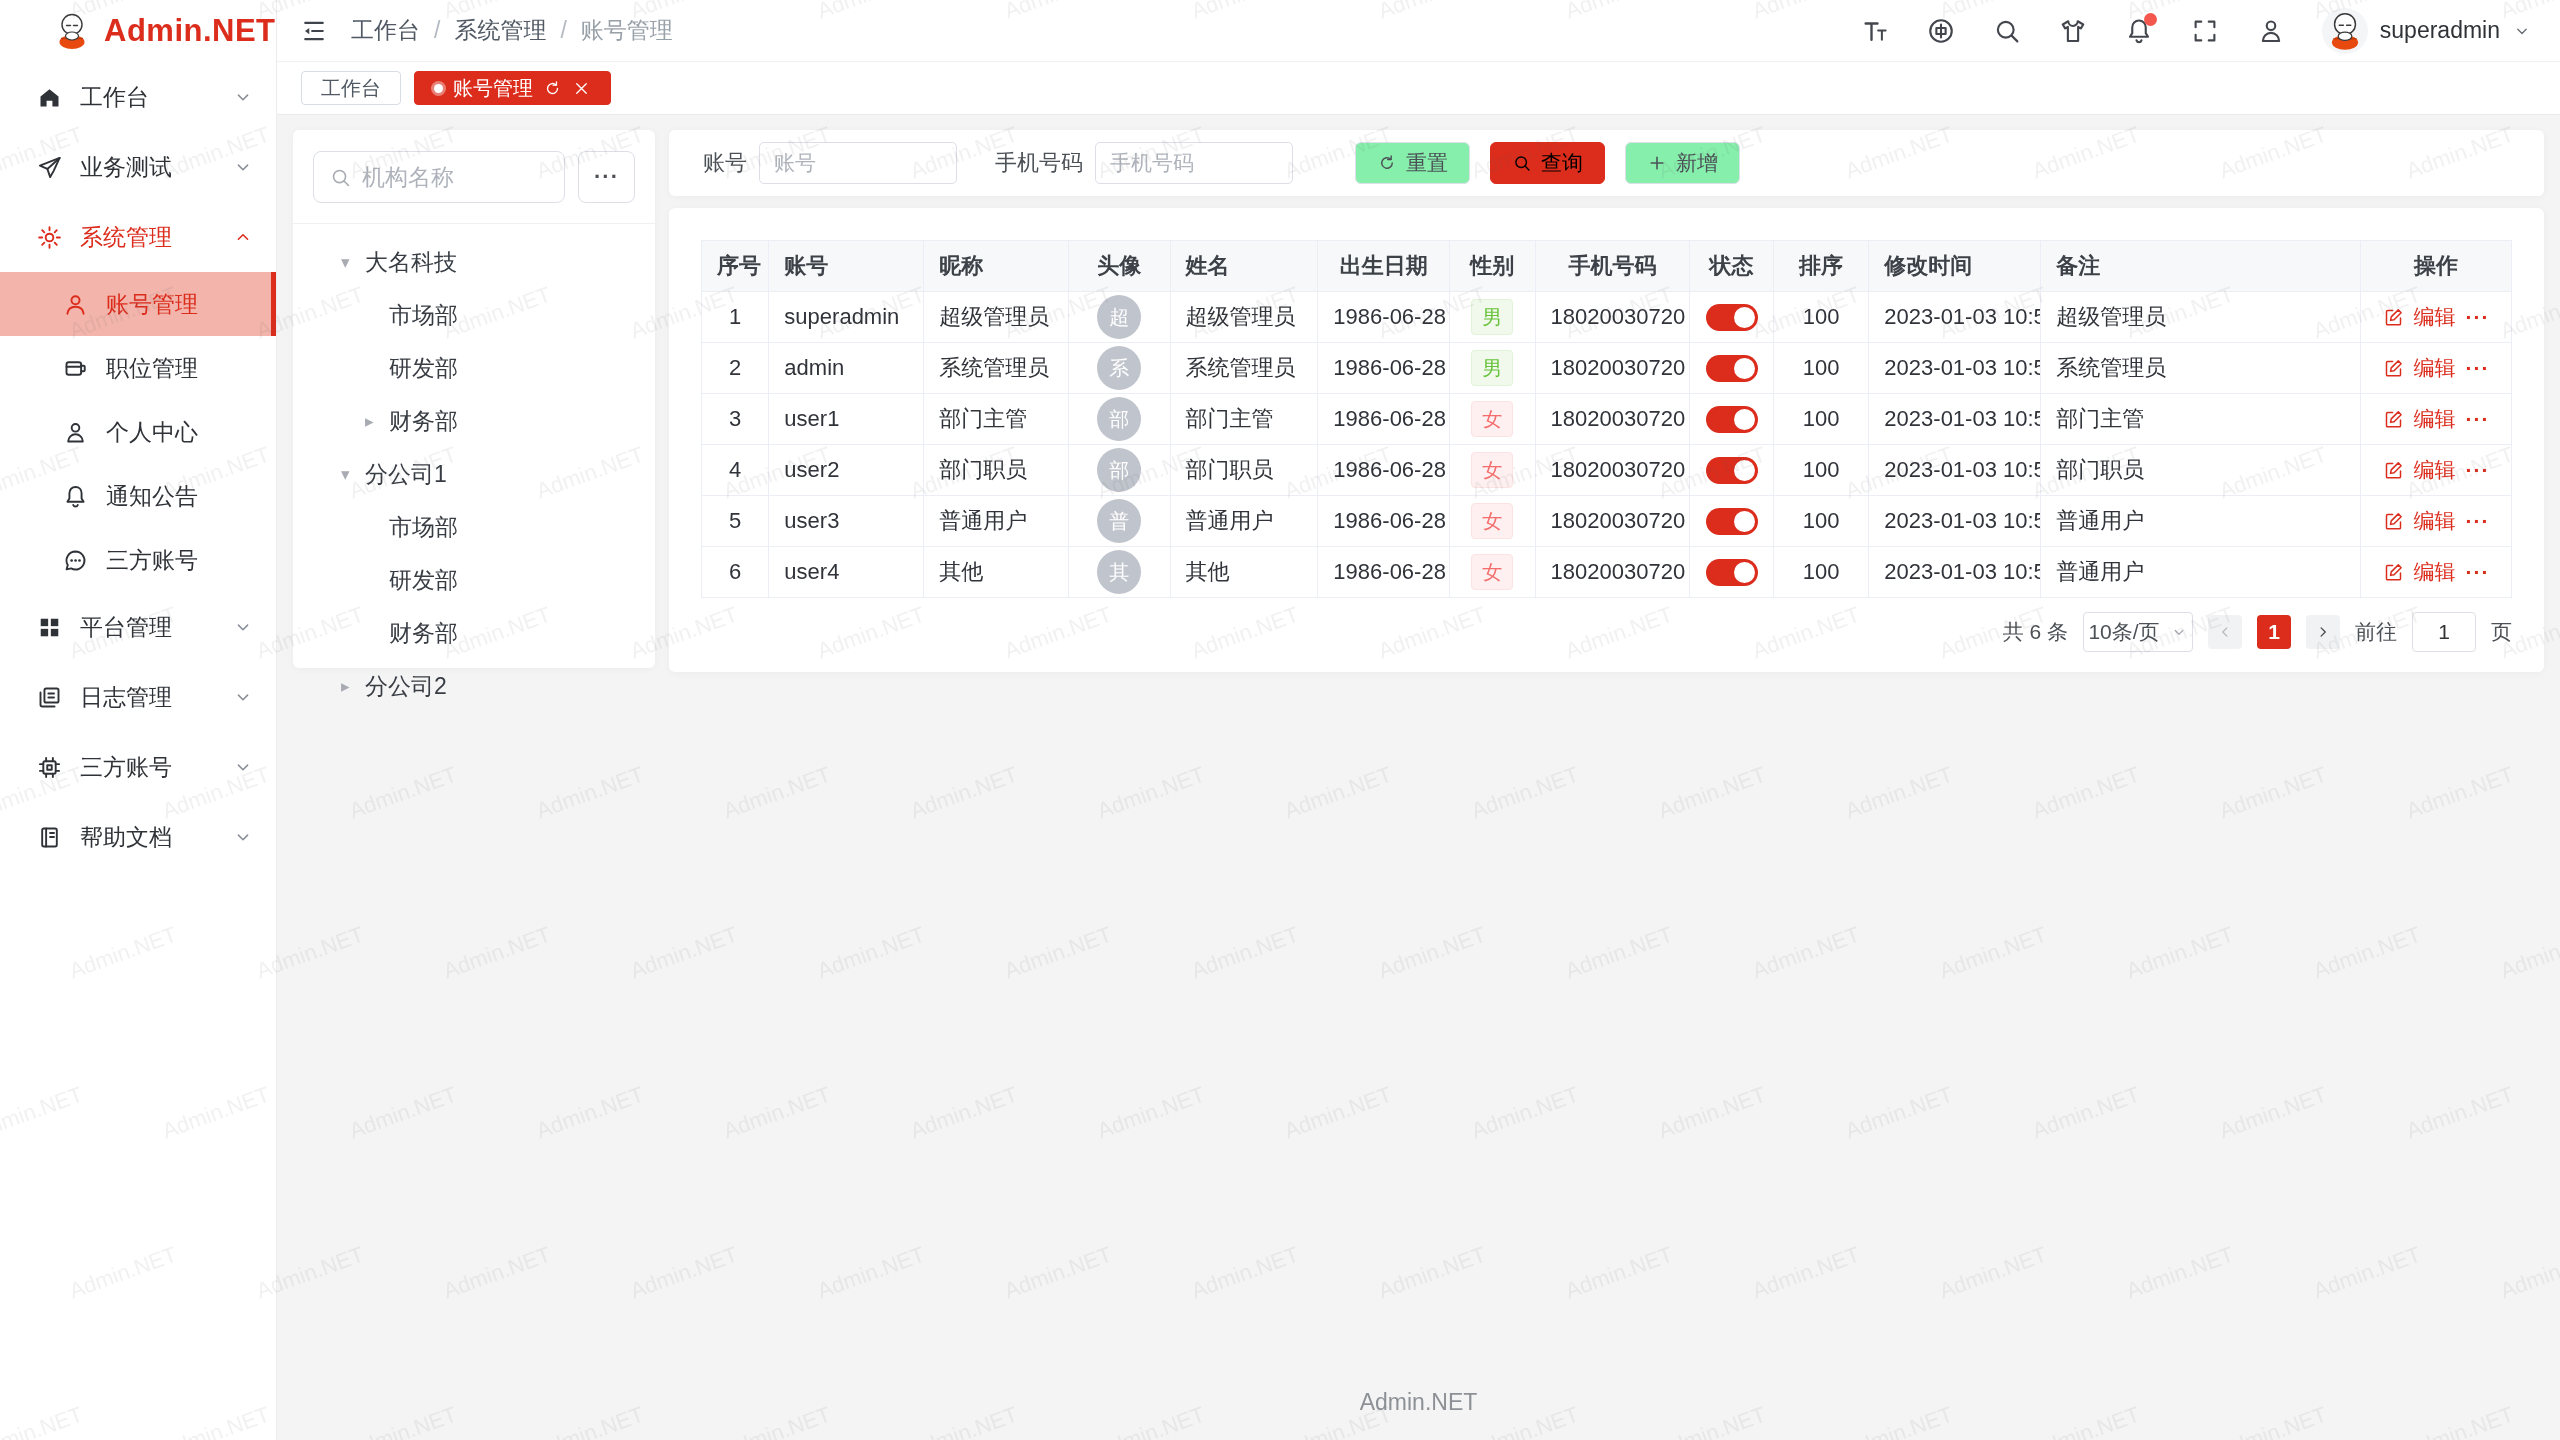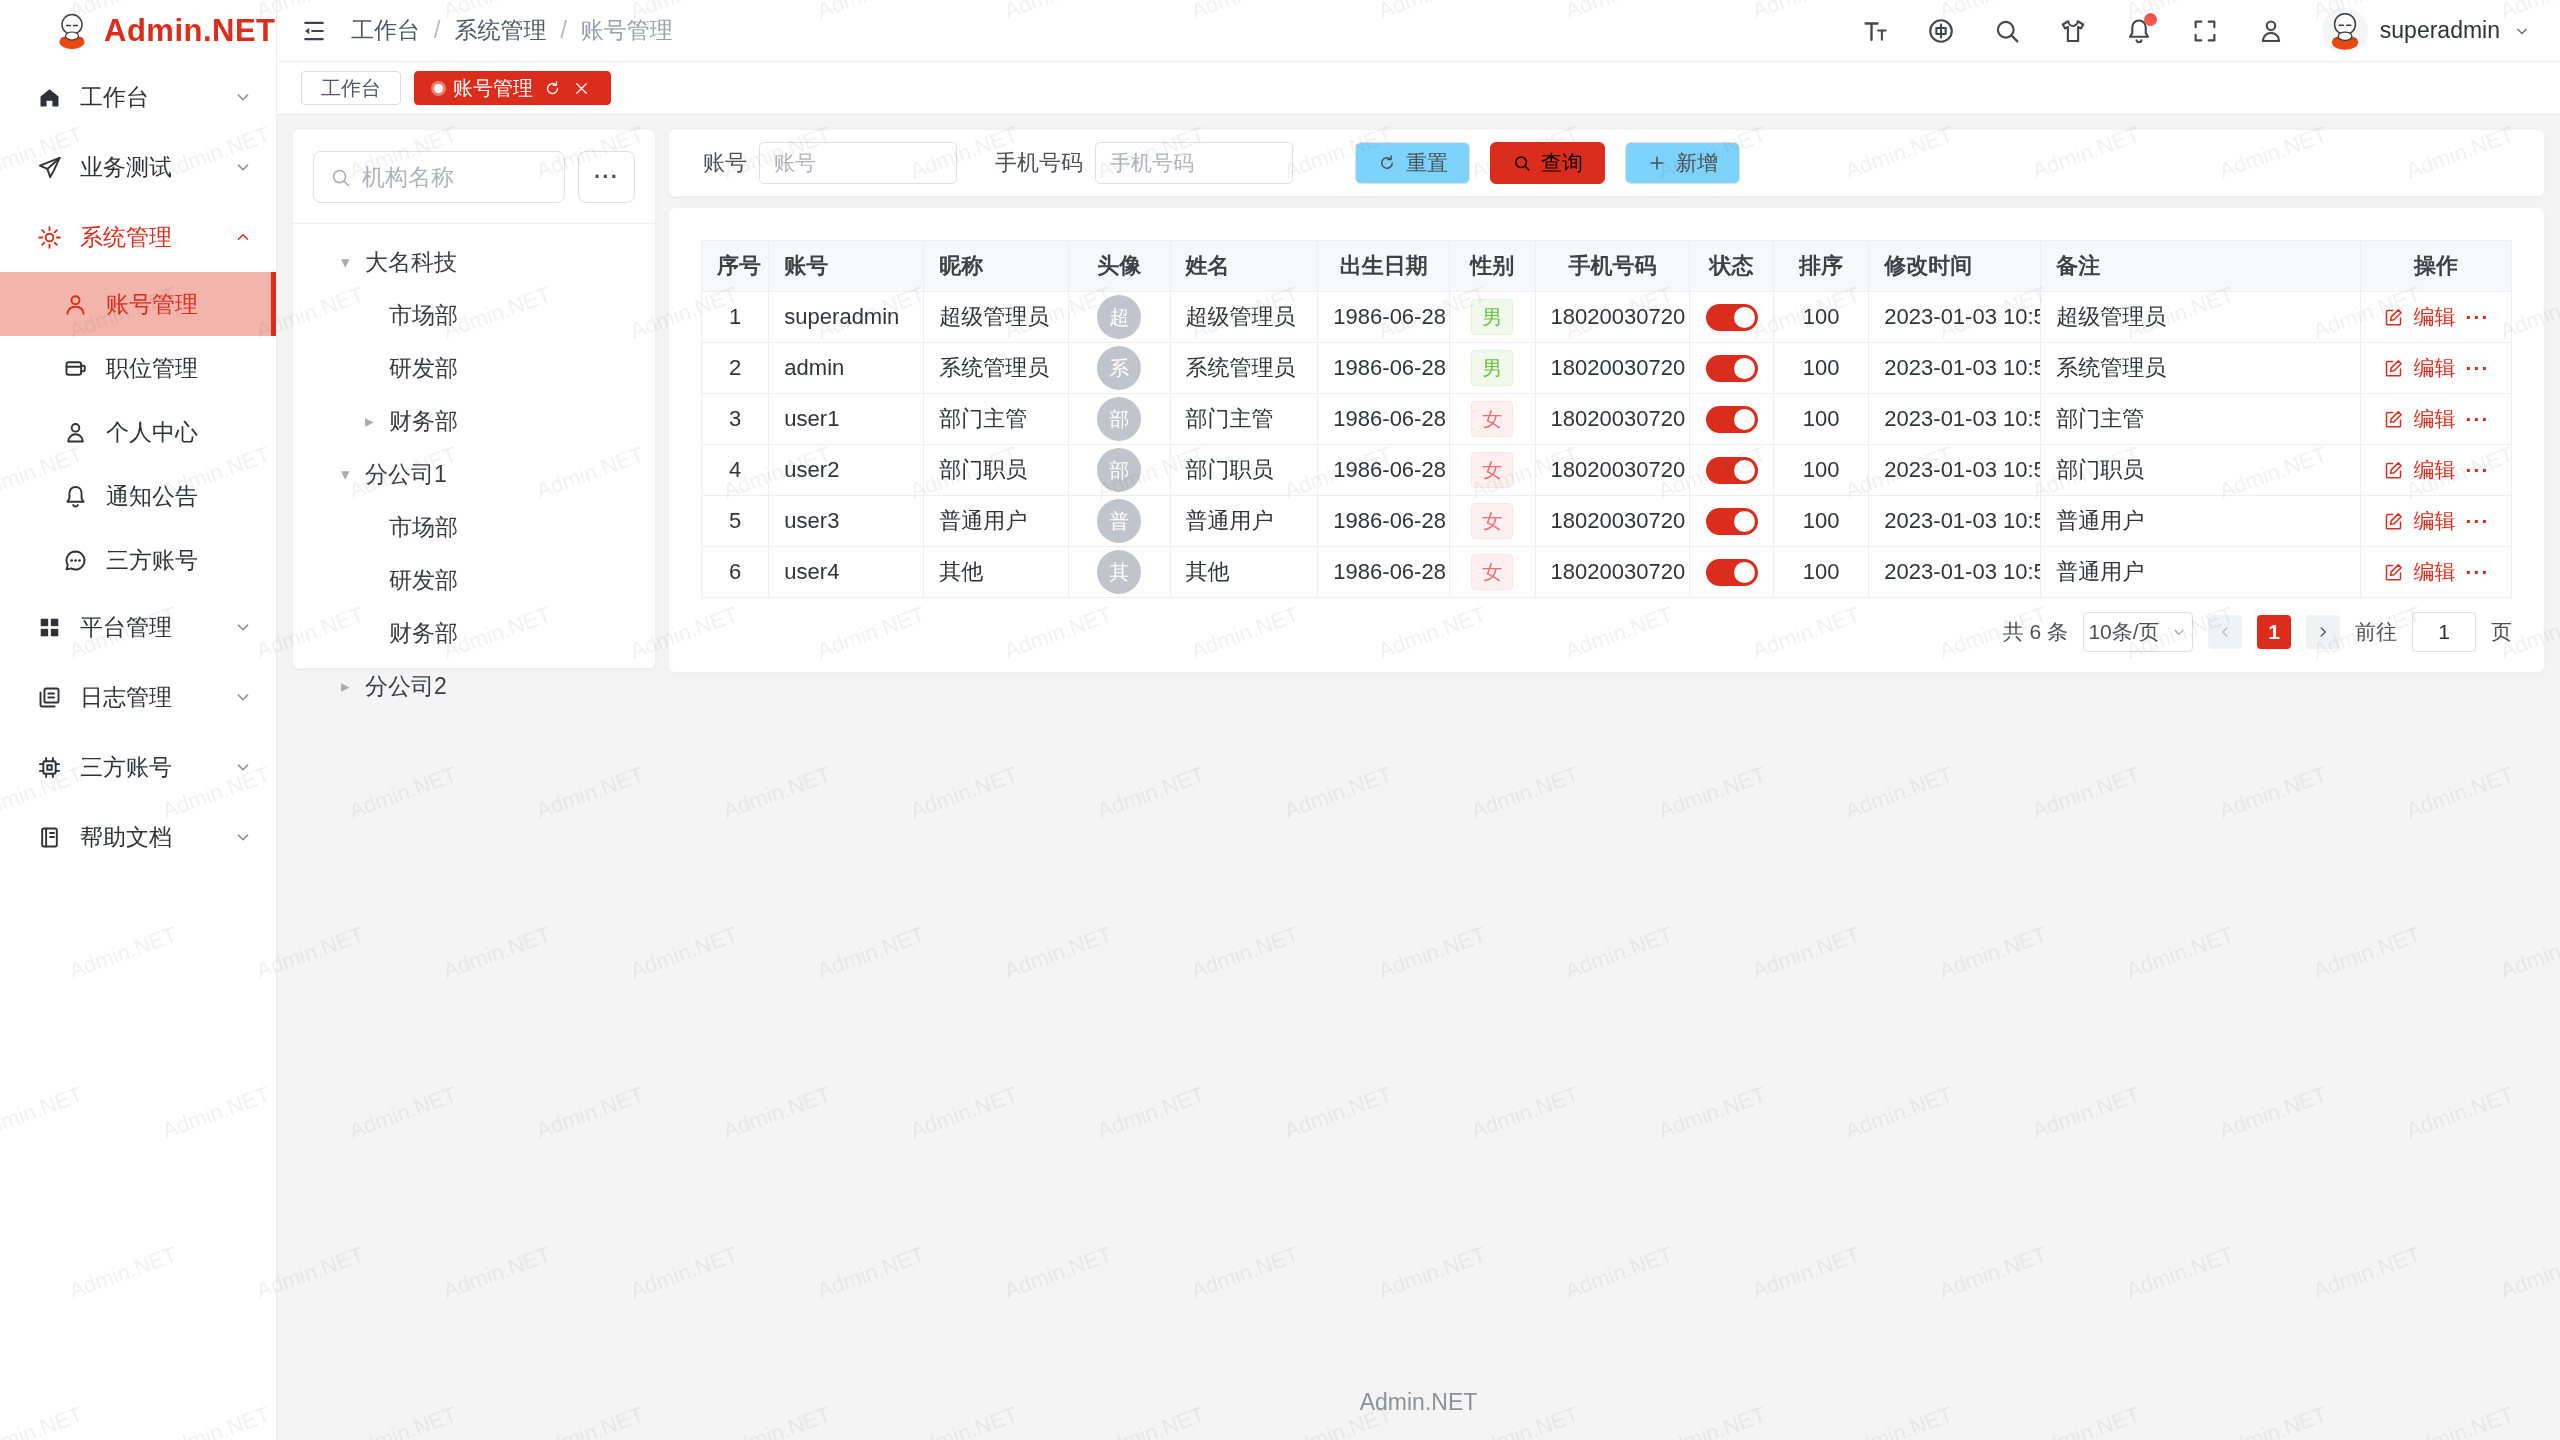--- a/index.html
+++ b/index.html
@@ -73,21 +73,21 @@
 
   .right-col{ flex:1; min-width:0; display:flex; flex-direction:column; gap:12px;}
   .filter-card{ height:66px; display:flex; align-items:center; padding:0 34px;}
   .f-label{ font-size:22px; color:#4c5157; margin-right:12px; white-space:nowrap;}
   .f-input{ width:198px; height:42px; border:1px solid var(--border); border-radius:5px; padding:0 14px;
     font-size:21px; color:#333; outline:none; font-family:inherit;}
   .f-input::placeholder{ color:#aeb3bb;}
   .fi-phone{ margin-left:38px;}
   .btns{ margin-left:62px; display:flex; gap:20px;}
   .btn{ height:42px; border-radius:6px; display:flex; align-items:center; gap:9px; padding:0 21px;
-    font-size:21px; border:1px solid var(--border); background:#7dd3fc; color:#4c5157; cursor:pointer; font-family:inherit;}
+    font-size:21px; border:1px solid var(--border); background:#86efac; color:#4c5157; cursor:pointer; font-family:inherit;}
   .btn .b-ic{ width:20px; height:20px; display:inline-flex;}
   .btn.primary{ background:var(--primary); border-color:var(--primary); color:#000000;}
 
   .table-card{ padding:32px 32px 20px;}
   table{ width:100%; border-collapse:collapse; table-layout:fixed; font-size:22px; color:var(--txt);padding-left:48px;}
   th,td{ border:1px solid var(--line); height:51px; padding:0 15px; overflow:hidden; white-space:nowrap;}
   thead th{ background:#f7f8fa; font-weight:600; color:#3d4248; text-align:left;}
   .ta-c{ text-align:center;}
   .av{ width:44px; height:44px; border-radius:50%; background:#c0c4cc; color:#fff;
     display:inline-flex; align-items:center; justify-content:center; font-size:20px; vertical-align:middle;}

